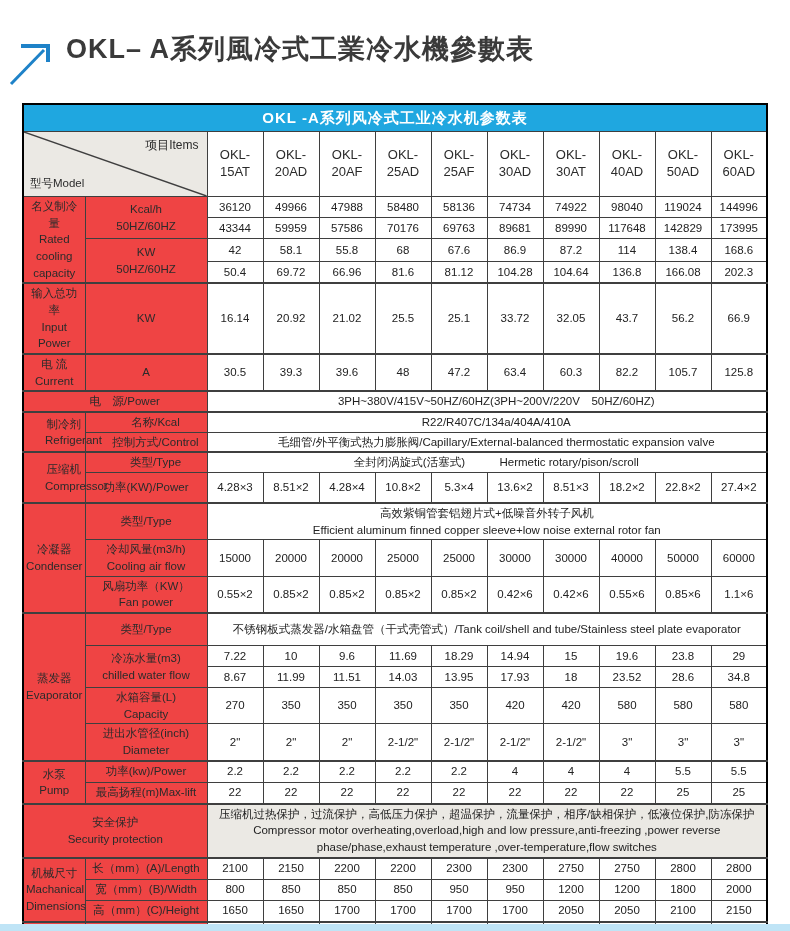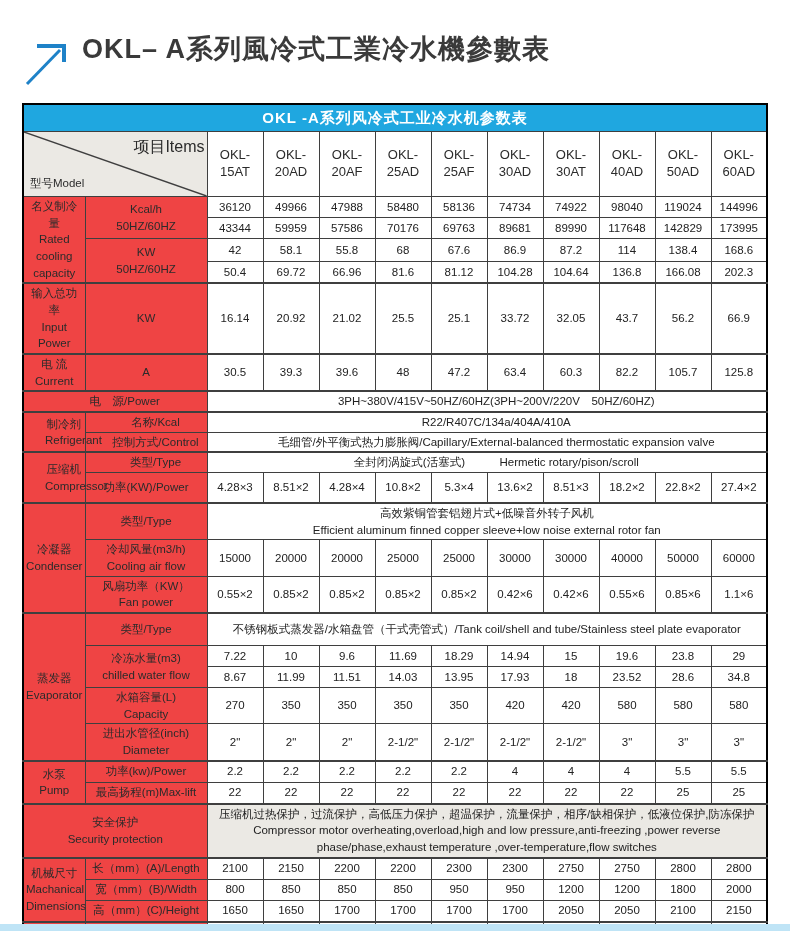--- a/index.html
+++ b/index.html
@@ -1,21 +1,21 @@
 <!DOCTYPE html>
 <html><head>
 <meta charset="utf-8">
 <style>
   html,body{margin:0;padding:0;}
   body{
     width:790px;height:931px;background:#ffffff;position:relative;
     font-family:"Liberation Sans","DejaVu Sans",sans-serif;color:#2b2b2b;overflow:hidden;
   }
   
-  .header{display:flex;align-items:flex-start;gap:12px;padding:34px 0 0 24px;}
+  .header{display:flex;align-items:flex-start;gap:12px;padding:34px 0 0 8px;}
   .logo{flex:0 0 auto;margin-top:4px;}
   .titles .zh{font-size:27px;font-weight:bold;color:#3a3a3a;letter-spacing:1px;line-height:1.15;}
   .titles .en{font-size:17px;color:#333;margin-top:3px;letter-spacing:0.2px;}
   
   table.spec{
     border-collapse:collapse;table-layout:fixed;width:746px;margin:13px 0 0 22px;
     border:2px solid #000000;
   }
   col.c-cat{width:62px;} col.c-item{width:122px;} col.c-val{width:56px;}
   td{border:1px solid #3f3f3f;text-align:center;vertical-align:middle;padding:1px 2px;}
@@ -25,21 +25,21 @@
   .val{background:#fff;font-size:11.5px;color:#222;white-space:pre-line;line-height:1.45;}
   .gray{background:#ebe9e4;margin-left:12px;}
   tr.models td{height:32px;}
   .model{background:#fff;font-size:13px;white-space:pre-line;line-height:1.3;}
   .h19 td{height:18px;} .h17 td{height:16px;padding-left:21px;} .h28 td{height:27px;}
   .h30 td{height:29px;} .h34 td{height:33px;} .h52 td{height:50px;}
   
   td.diag{position:relative;background:#ebe9e4;padding:16px;}
   td.diag svg{position:absolute;inset:0;width:100%;height:100%;}
   td.diag .tl{position:absolute;left:6px;bottom:5px;font-size:11.5px;}
-  td.diag .br{position:absolute;right:2px;top:5px;font-size:16px;}
+  td.diag .br{position:absolute;right:8px;top:5px;font-size:12px;}
   .footer-bar{position:absolute;left:0;bottom:0;width:790px;height:7px;background:#bfe4f6;}
 </style>
 </head>
 <body>
 
 <div class="header">
   <div class="logo">
     <svg width="46" height="48" viewBox="0 0 46 48">
       <line x1="3" y1="46" x2="36" y2="12" stroke="#1e82c8" stroke-width="3"></line>
       <polyline points="13,8 40,8 40,24" fill="none" stroke="#1e82c8" stroke-width="4"></polyline>

